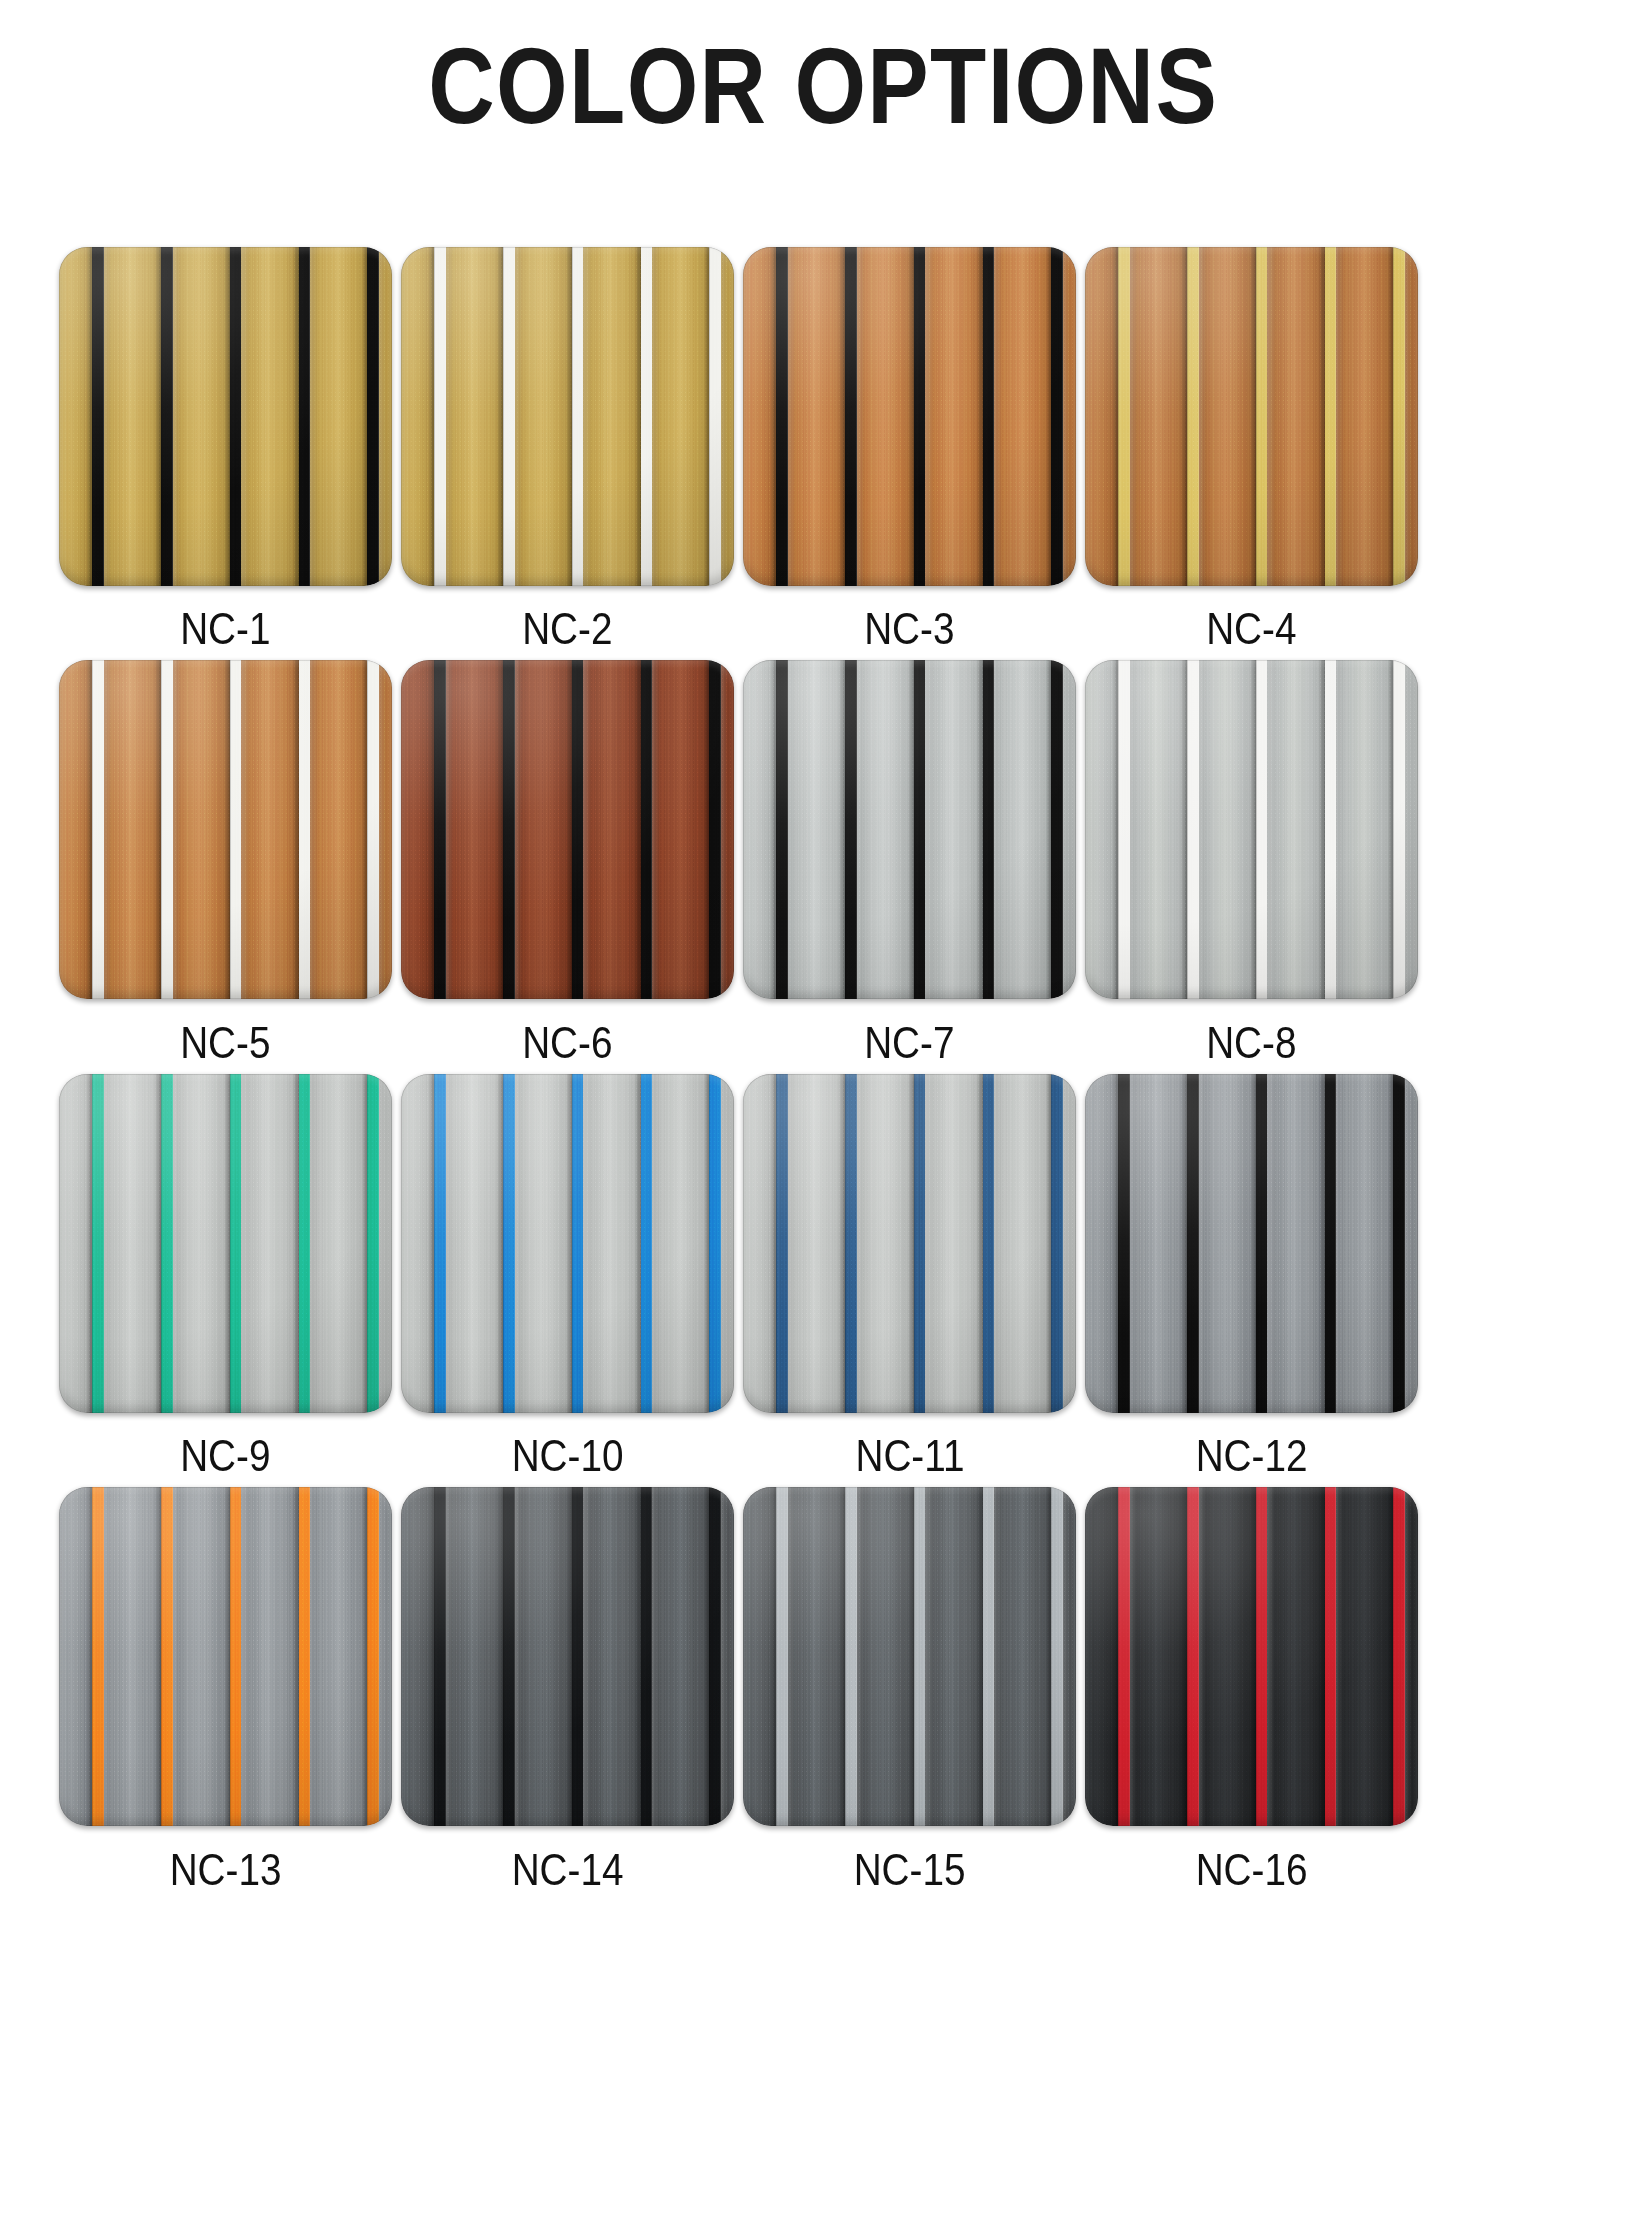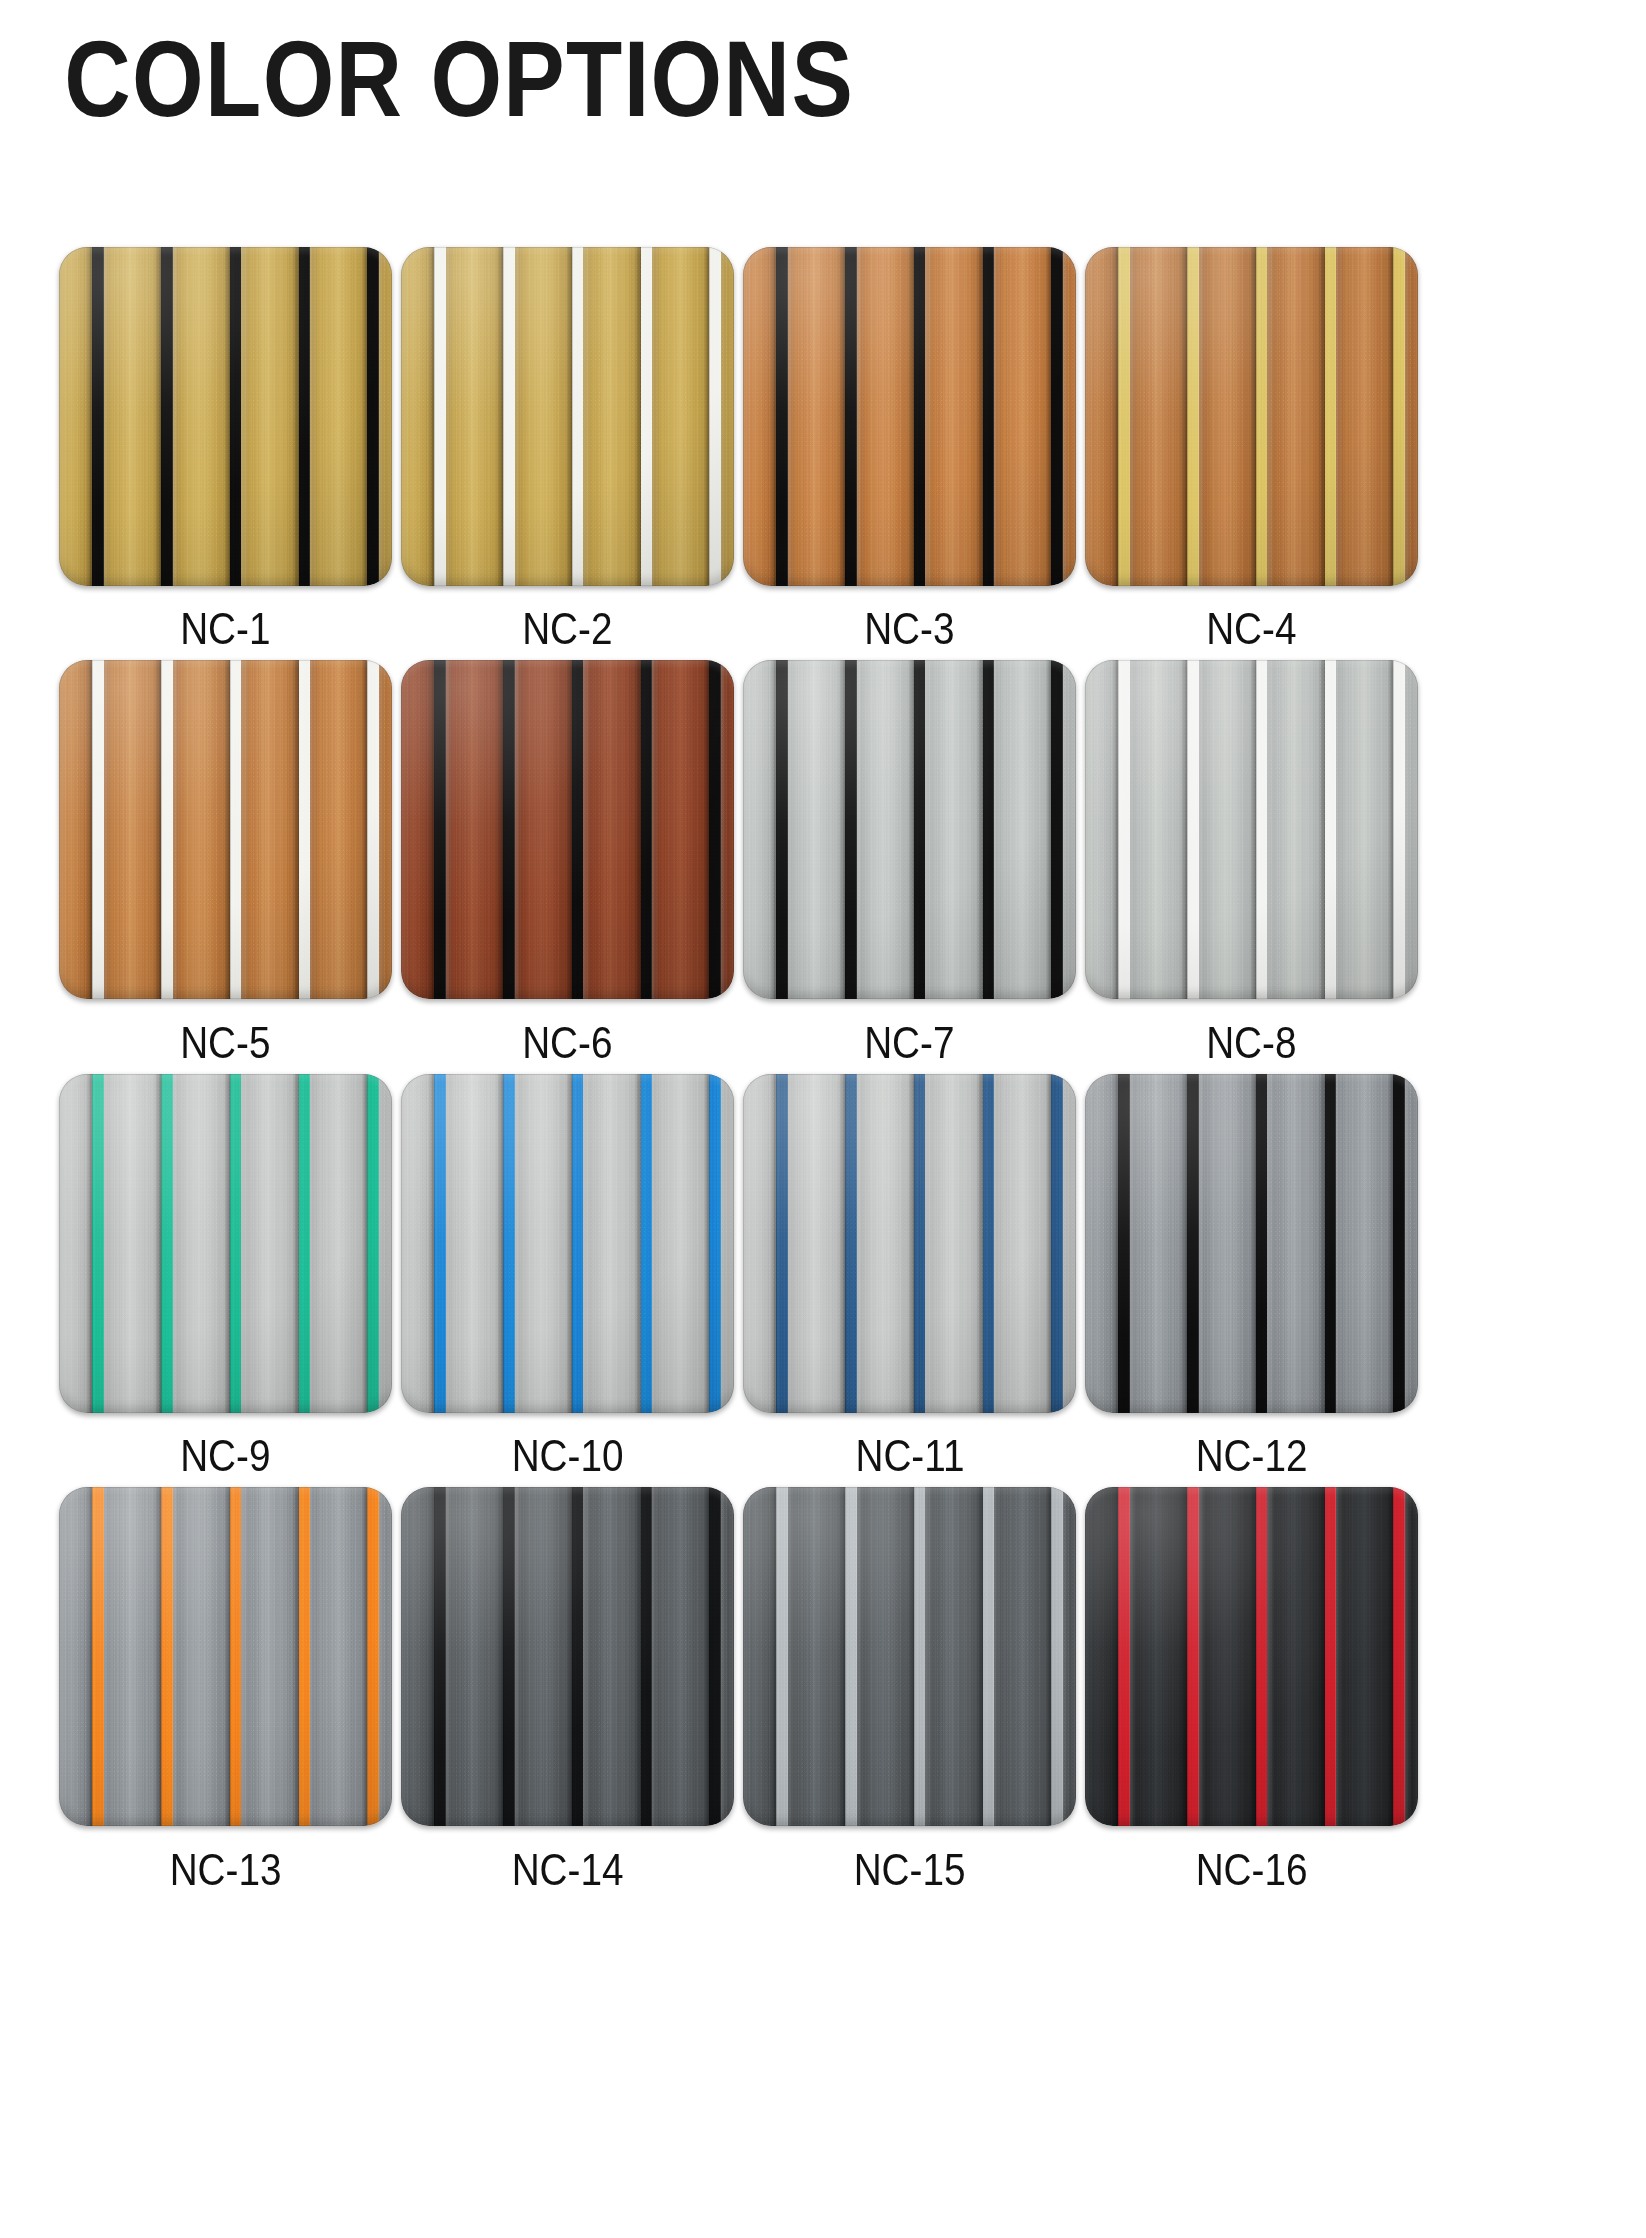--- a/index.html
+++ b/index.html
@@ -19,24 +19,24 @@
   .page {
     position: relative;
     width: 1646px;
     height: 2239px;
     background: #ffffff;
   }
 
   
   .title-wrap {
     position: absolute;
-    top: 23px;
+    top: 30px;
     left: 0;
     width: 1646px;
-    text-align: left;
+    text-align: center;
   }
   .page-title {
     display: inline-block;
     font-family: "Liberation Sans", "DejaVu Sans", sans-serif;
     font-size: 107px;
     font-weight: 700;
     letter-spacing: 1.6px;
     color: #1a1a1a;
     line-height: 1.05;
     transform: scaleX(0.86);

